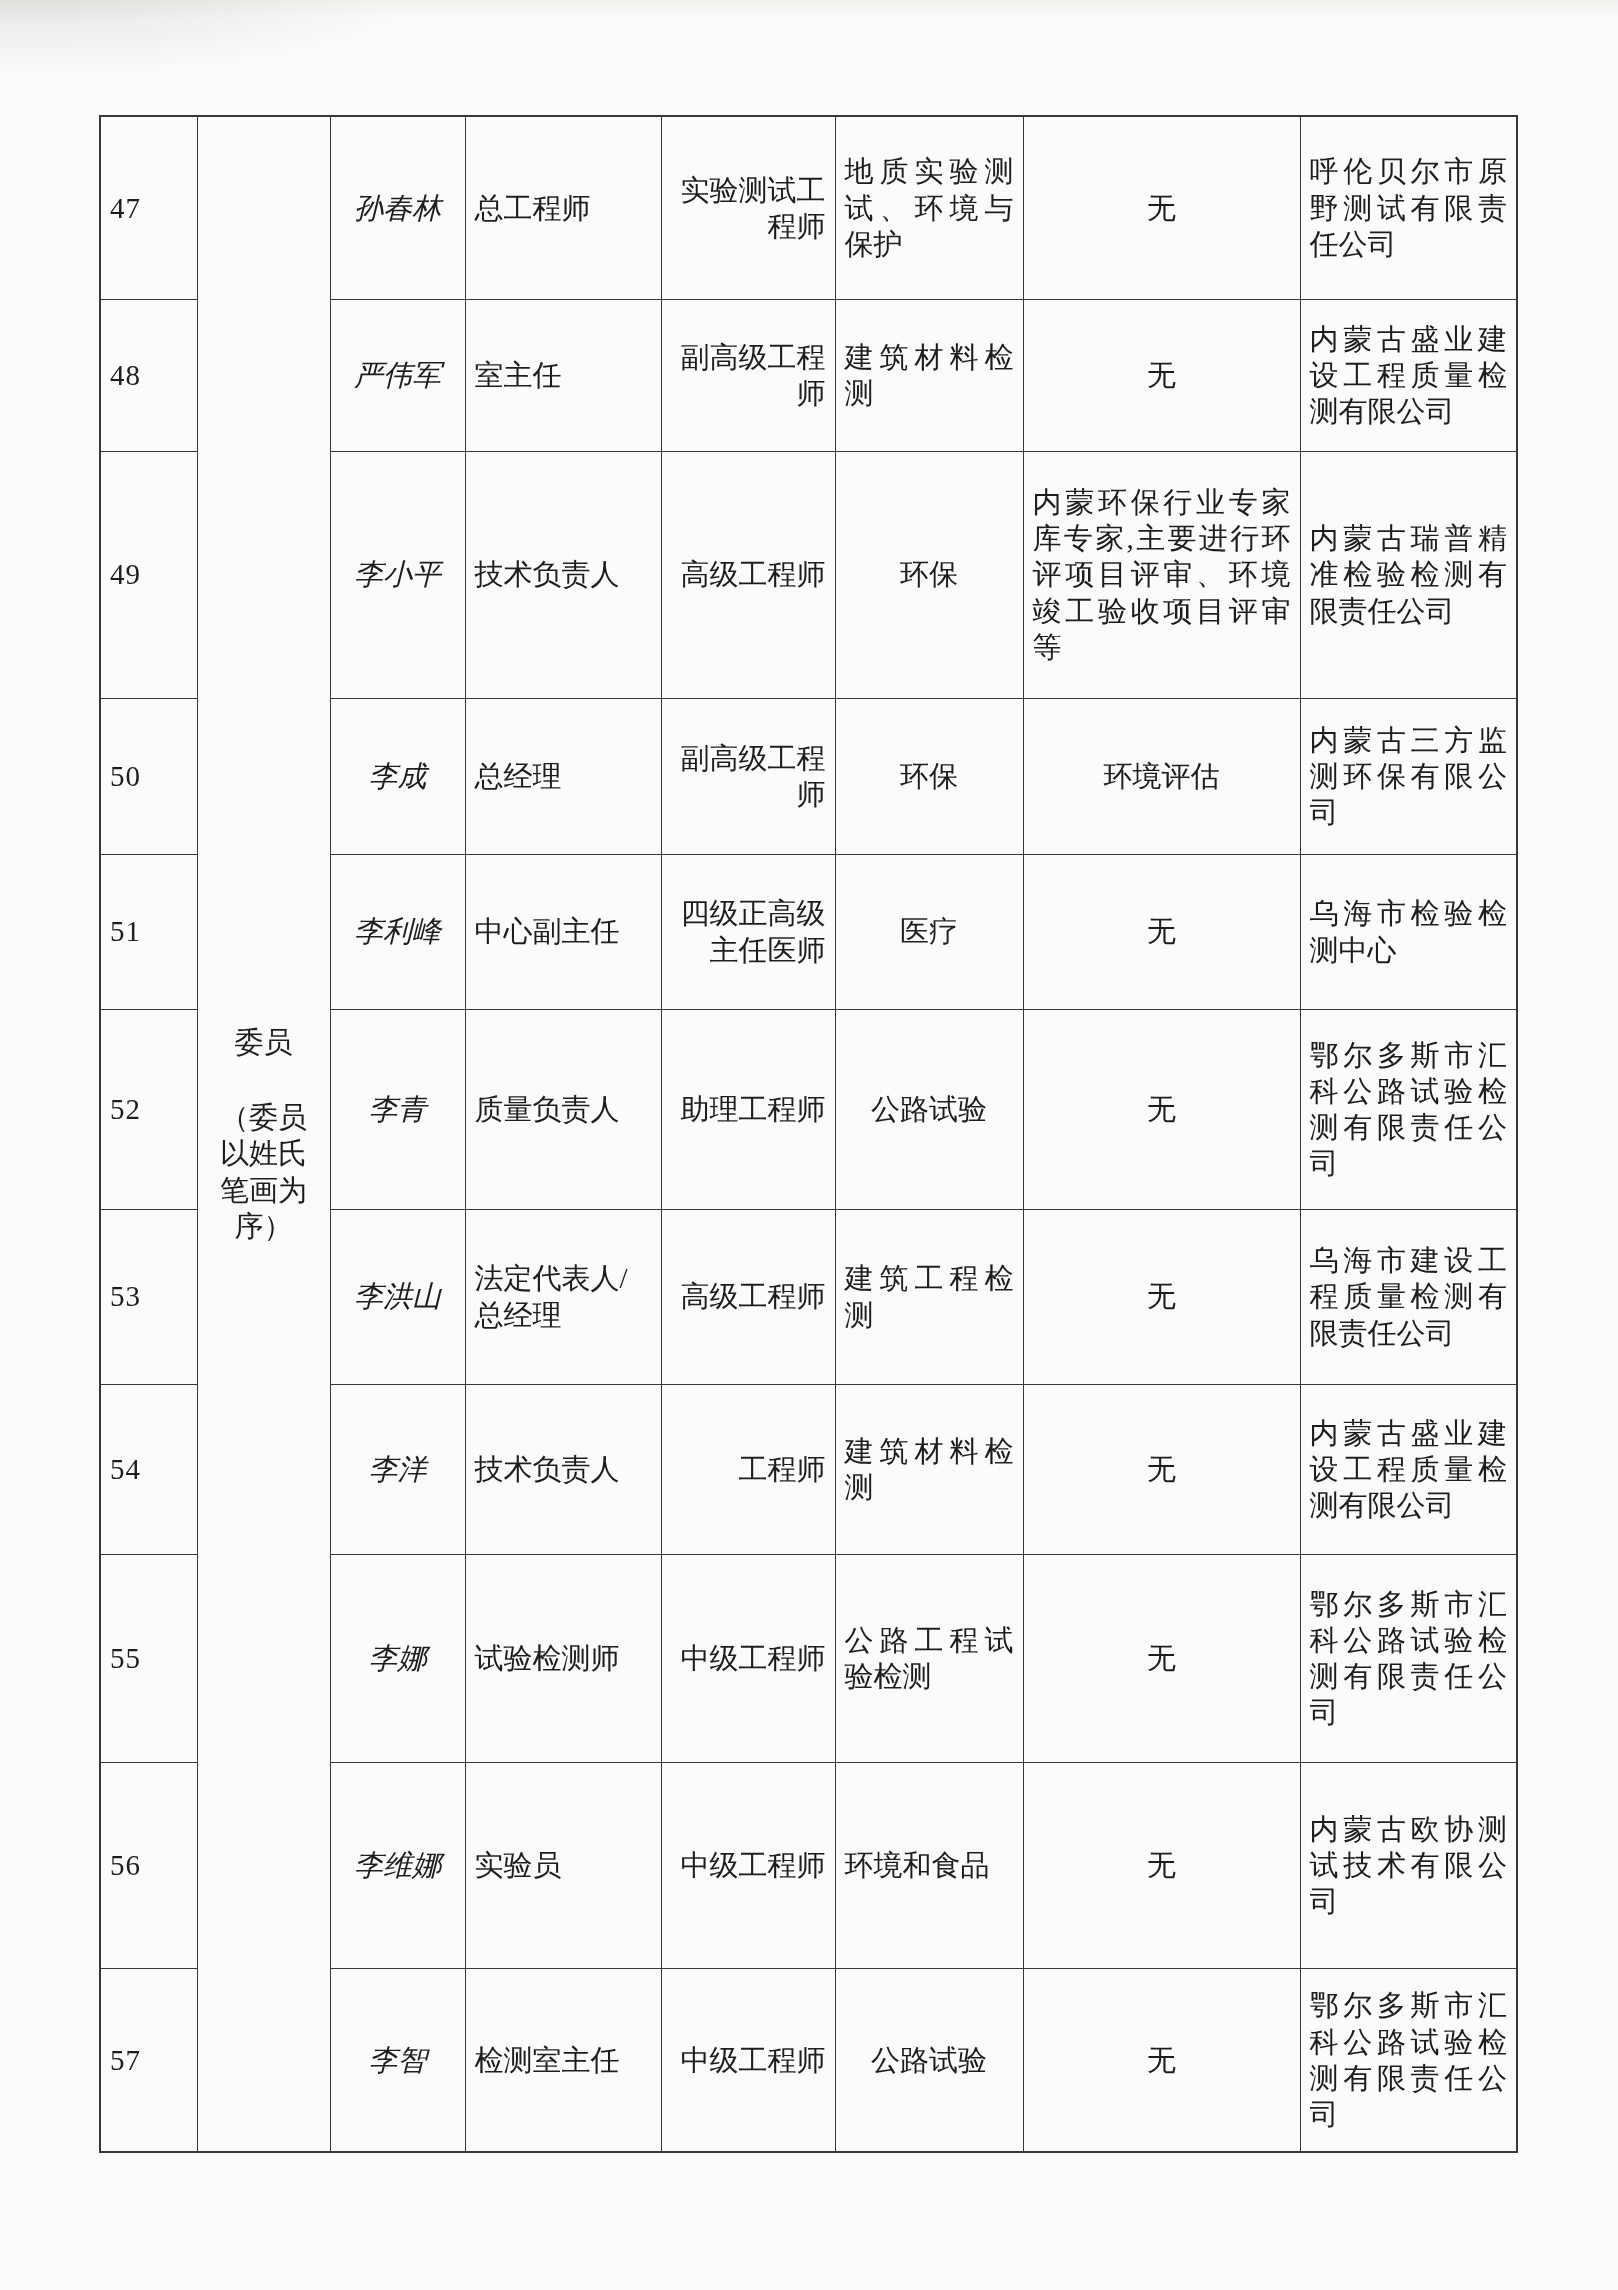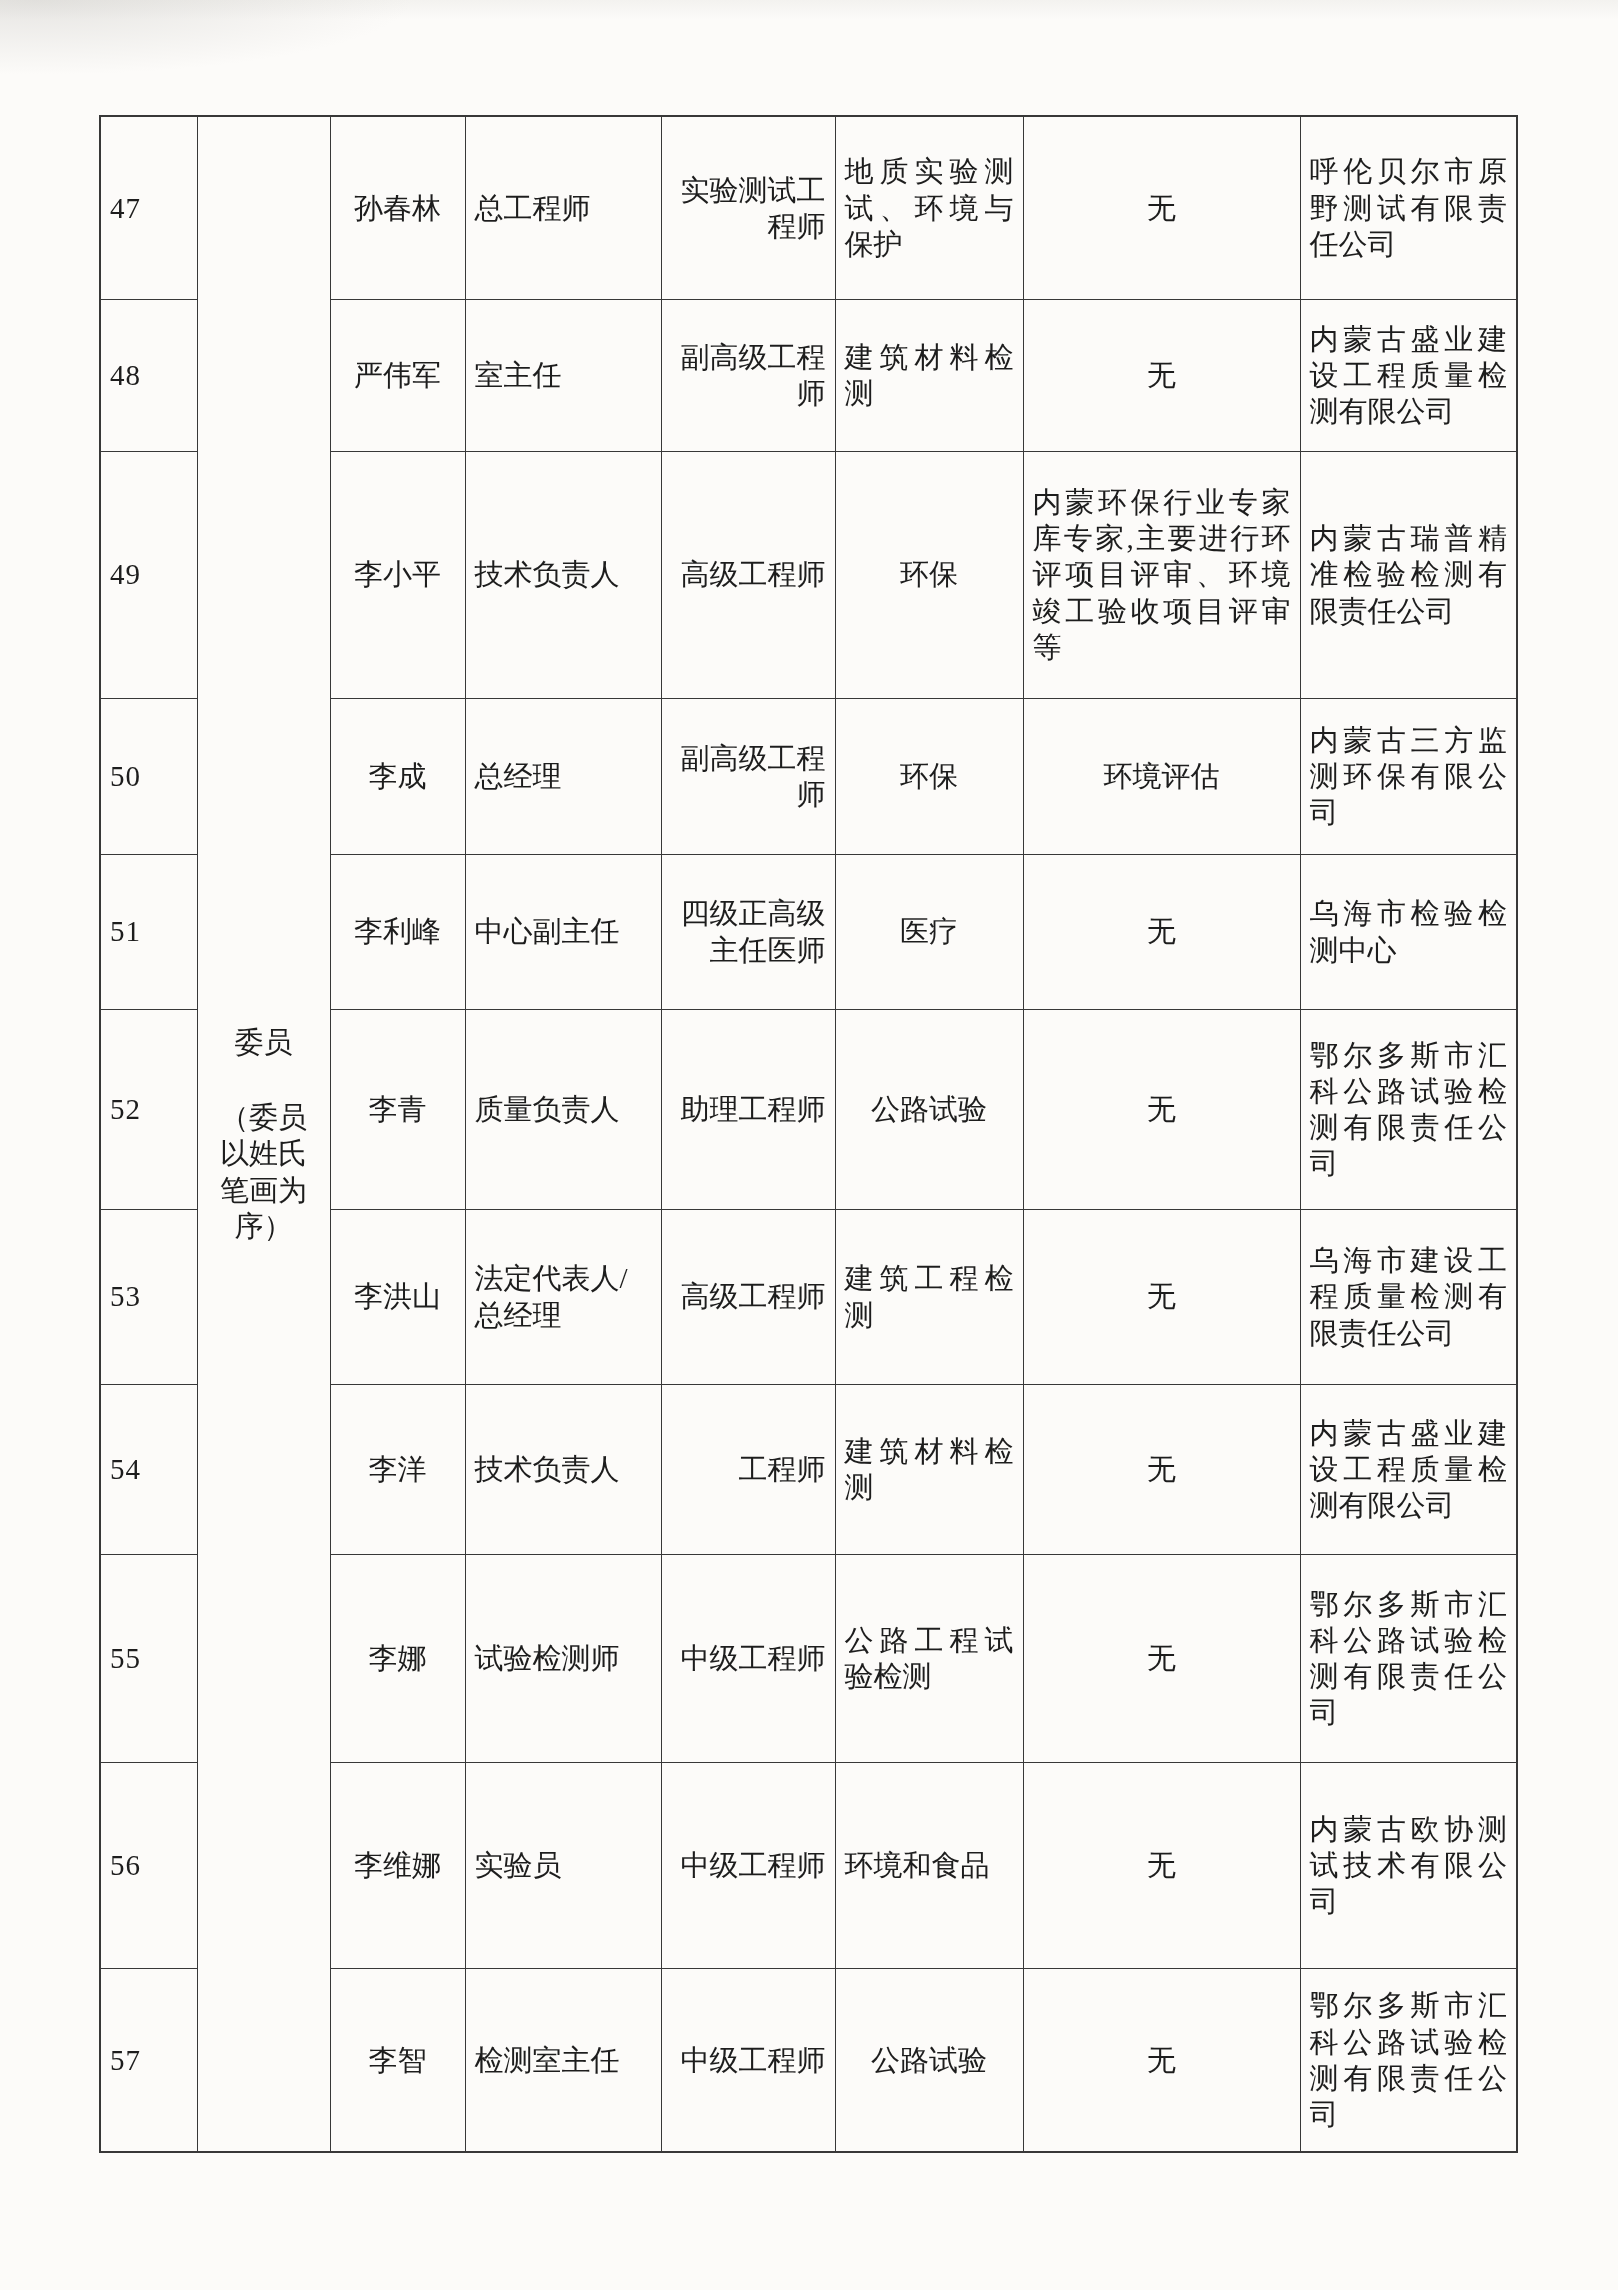--- a/index.html
+++ b/index.html
@@ -34,21 +34,21 @@
     vertical-align: middle;
     padding: 1.8px 9px;
     overflow: hidden;
     word-break: normal;
   }
   td.c-no {
     font-size: 30px;
     text-align: left;
     letter-spacing: 0.9px;
   }
-  td.c-name   { text-align: center; }
+  td.c-name   { text-align: center; font-style: italic; }
   td.c-pos    { text-align: left; padding-left: 9px; padding-right: 9px; }
   td.c-title  { text-align: right; padding-left: 18px; padding-right: 18px; }
   td.c-field  { padding-left: 23px; padding-right: 23px; }
   td.c-note   { padding-left: 25px; padding-right: 25px; }
   td.c-company{ padding-left: 25px; padding-right: 25px; }
   td.jcell {
     text-align: justify;
     text-justify: inter-character;
     margin-top: 16px;
   }

